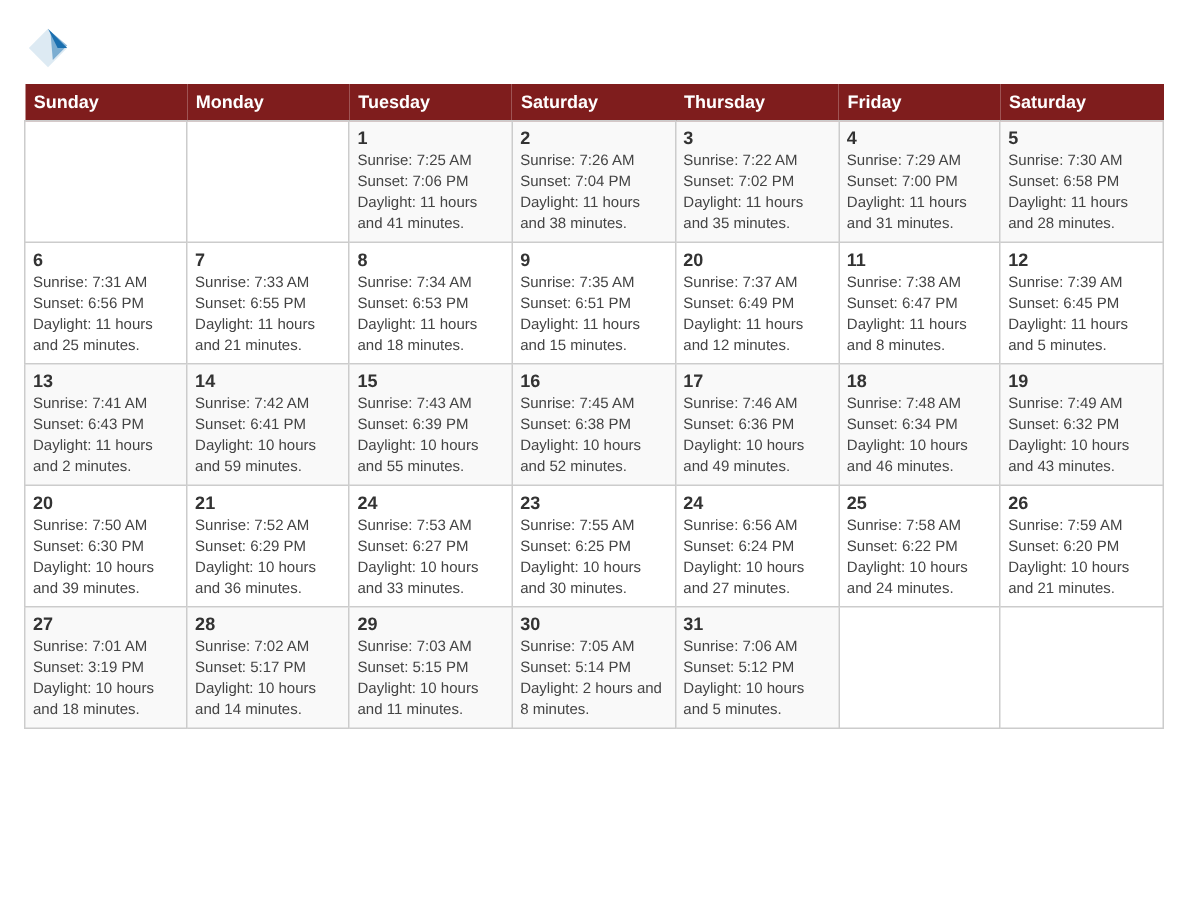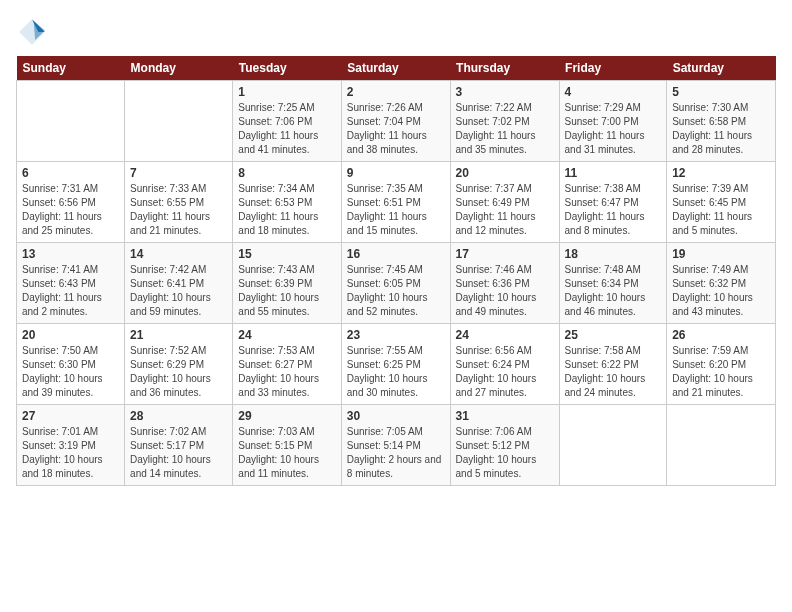--- a/index.html
+++ b/index.html
@@ -242,21 +242,21 @@
         <div class="day-info">
           <span>Sunrise: 7:43 AM</span><br>
           <span>Sunset: 6:39 PM</span><br>
           <span>Daylight: 10 hours and 55 minutes.</span>
         </div>
         </td>
         <td>
           <span class="day-number">16</span>
         <div class="day-info">
           <span>Sunrise: 7:45 AM</span><br>
-          <span>Sunset: 6:05 PM</span><br>
+          <span>Sunset: 6:38 PM</span><br>
           <span>Daylight: 10 hours and 52 minutes.</span>
         </div>
         </td>
         <td>
           <span class="day-number">17</span>
         <div class="day-info">
           <span>Sunrise: 7:46 AM</span><br>
           <span>Sunset: 6:36 PM</span><br>
           <span>Daylight: 10 hours and 49 minutes.</span>
         </div>

